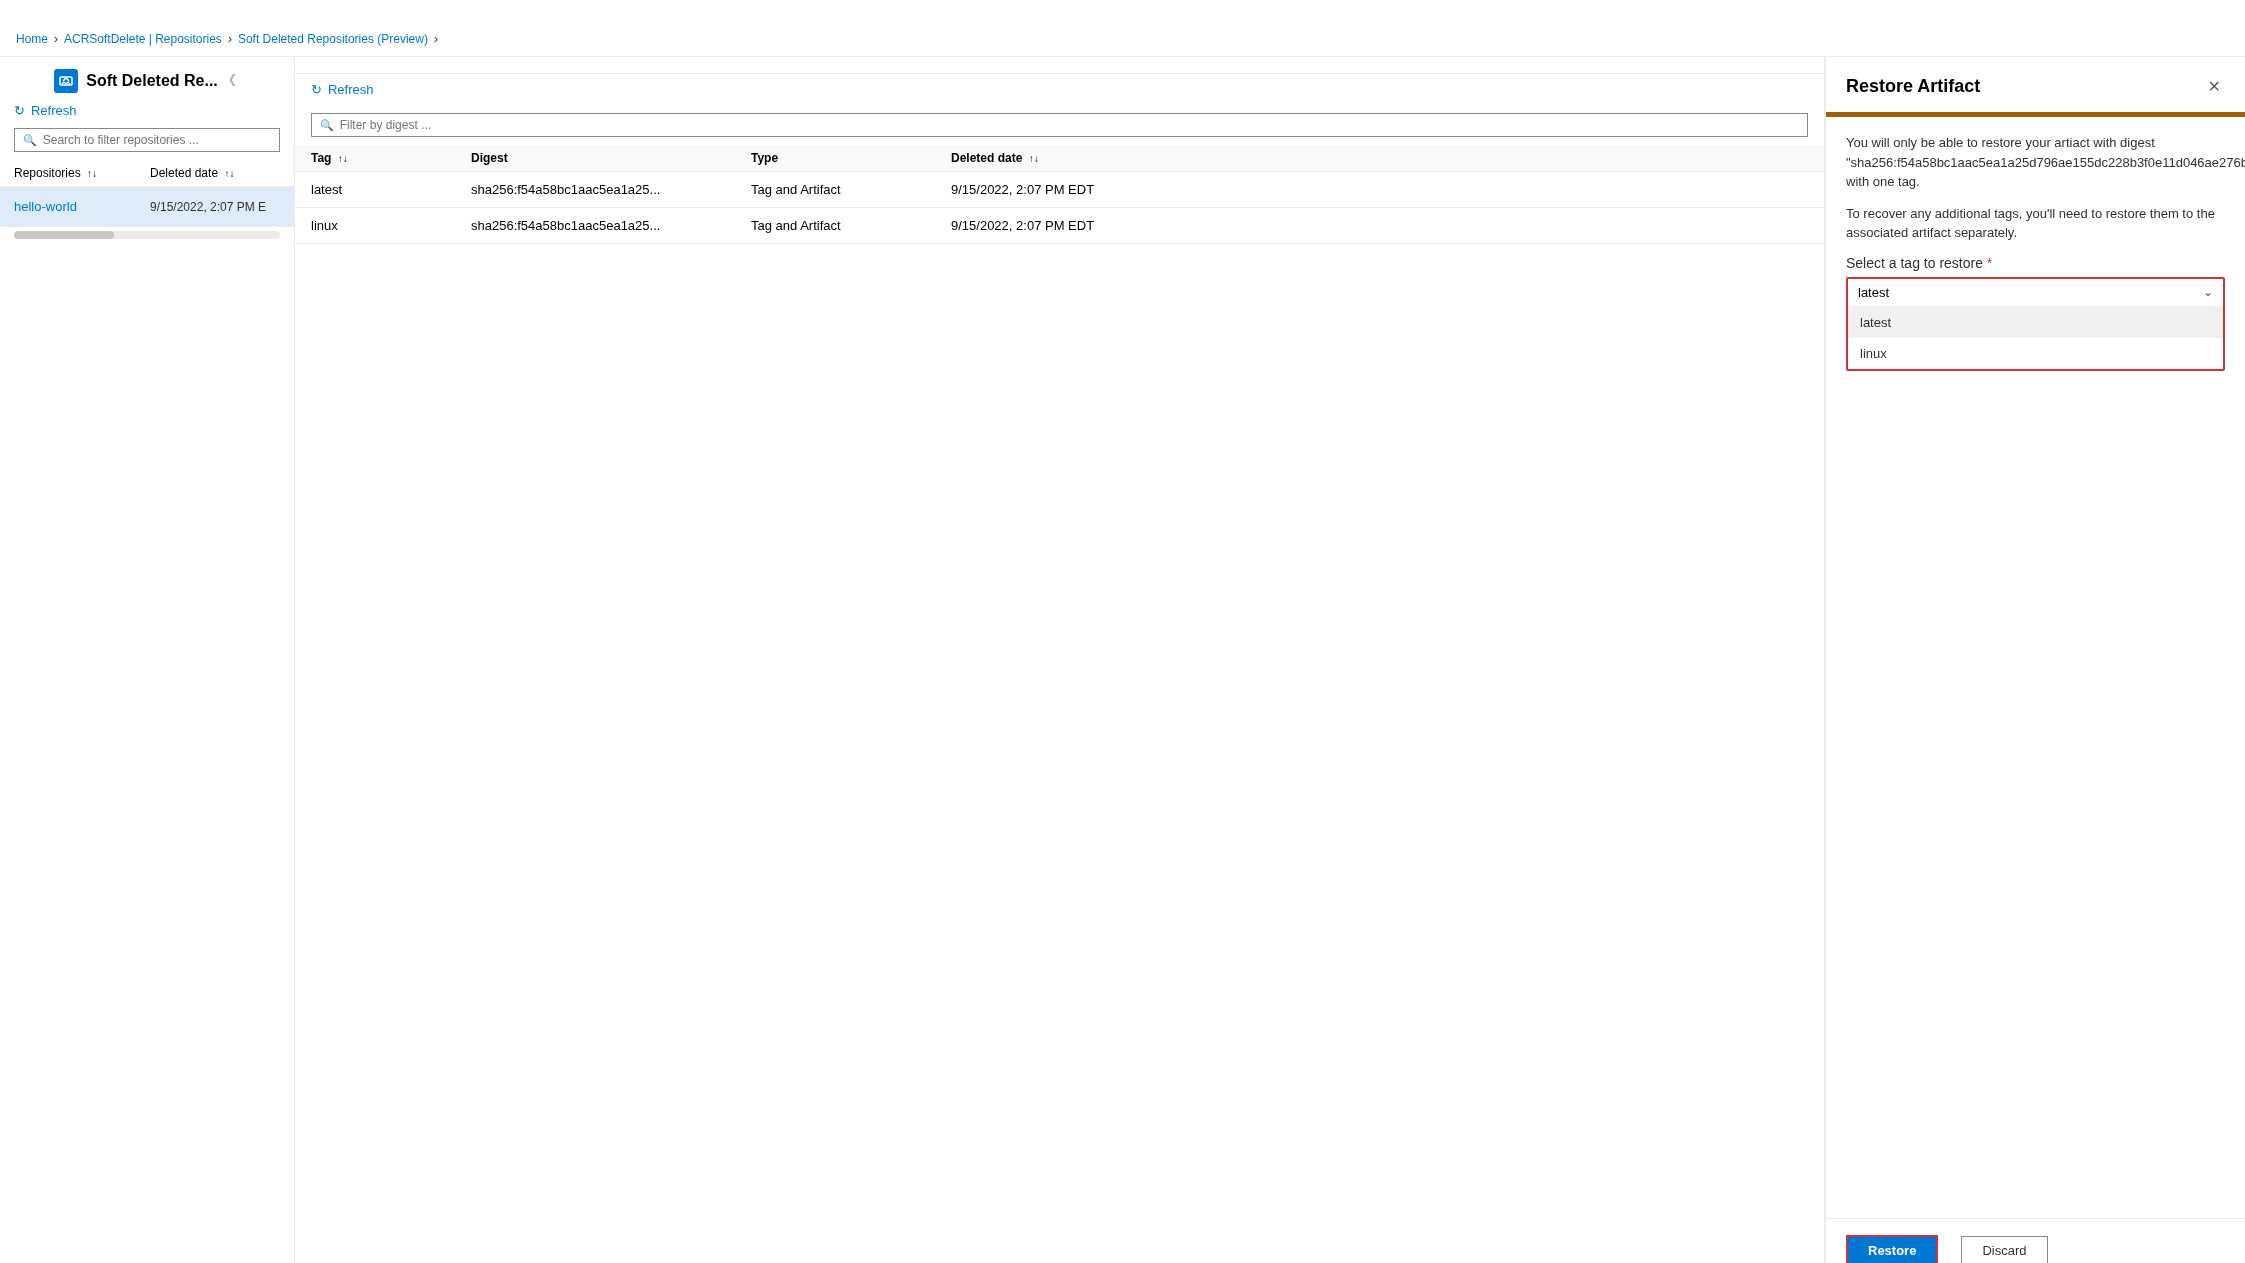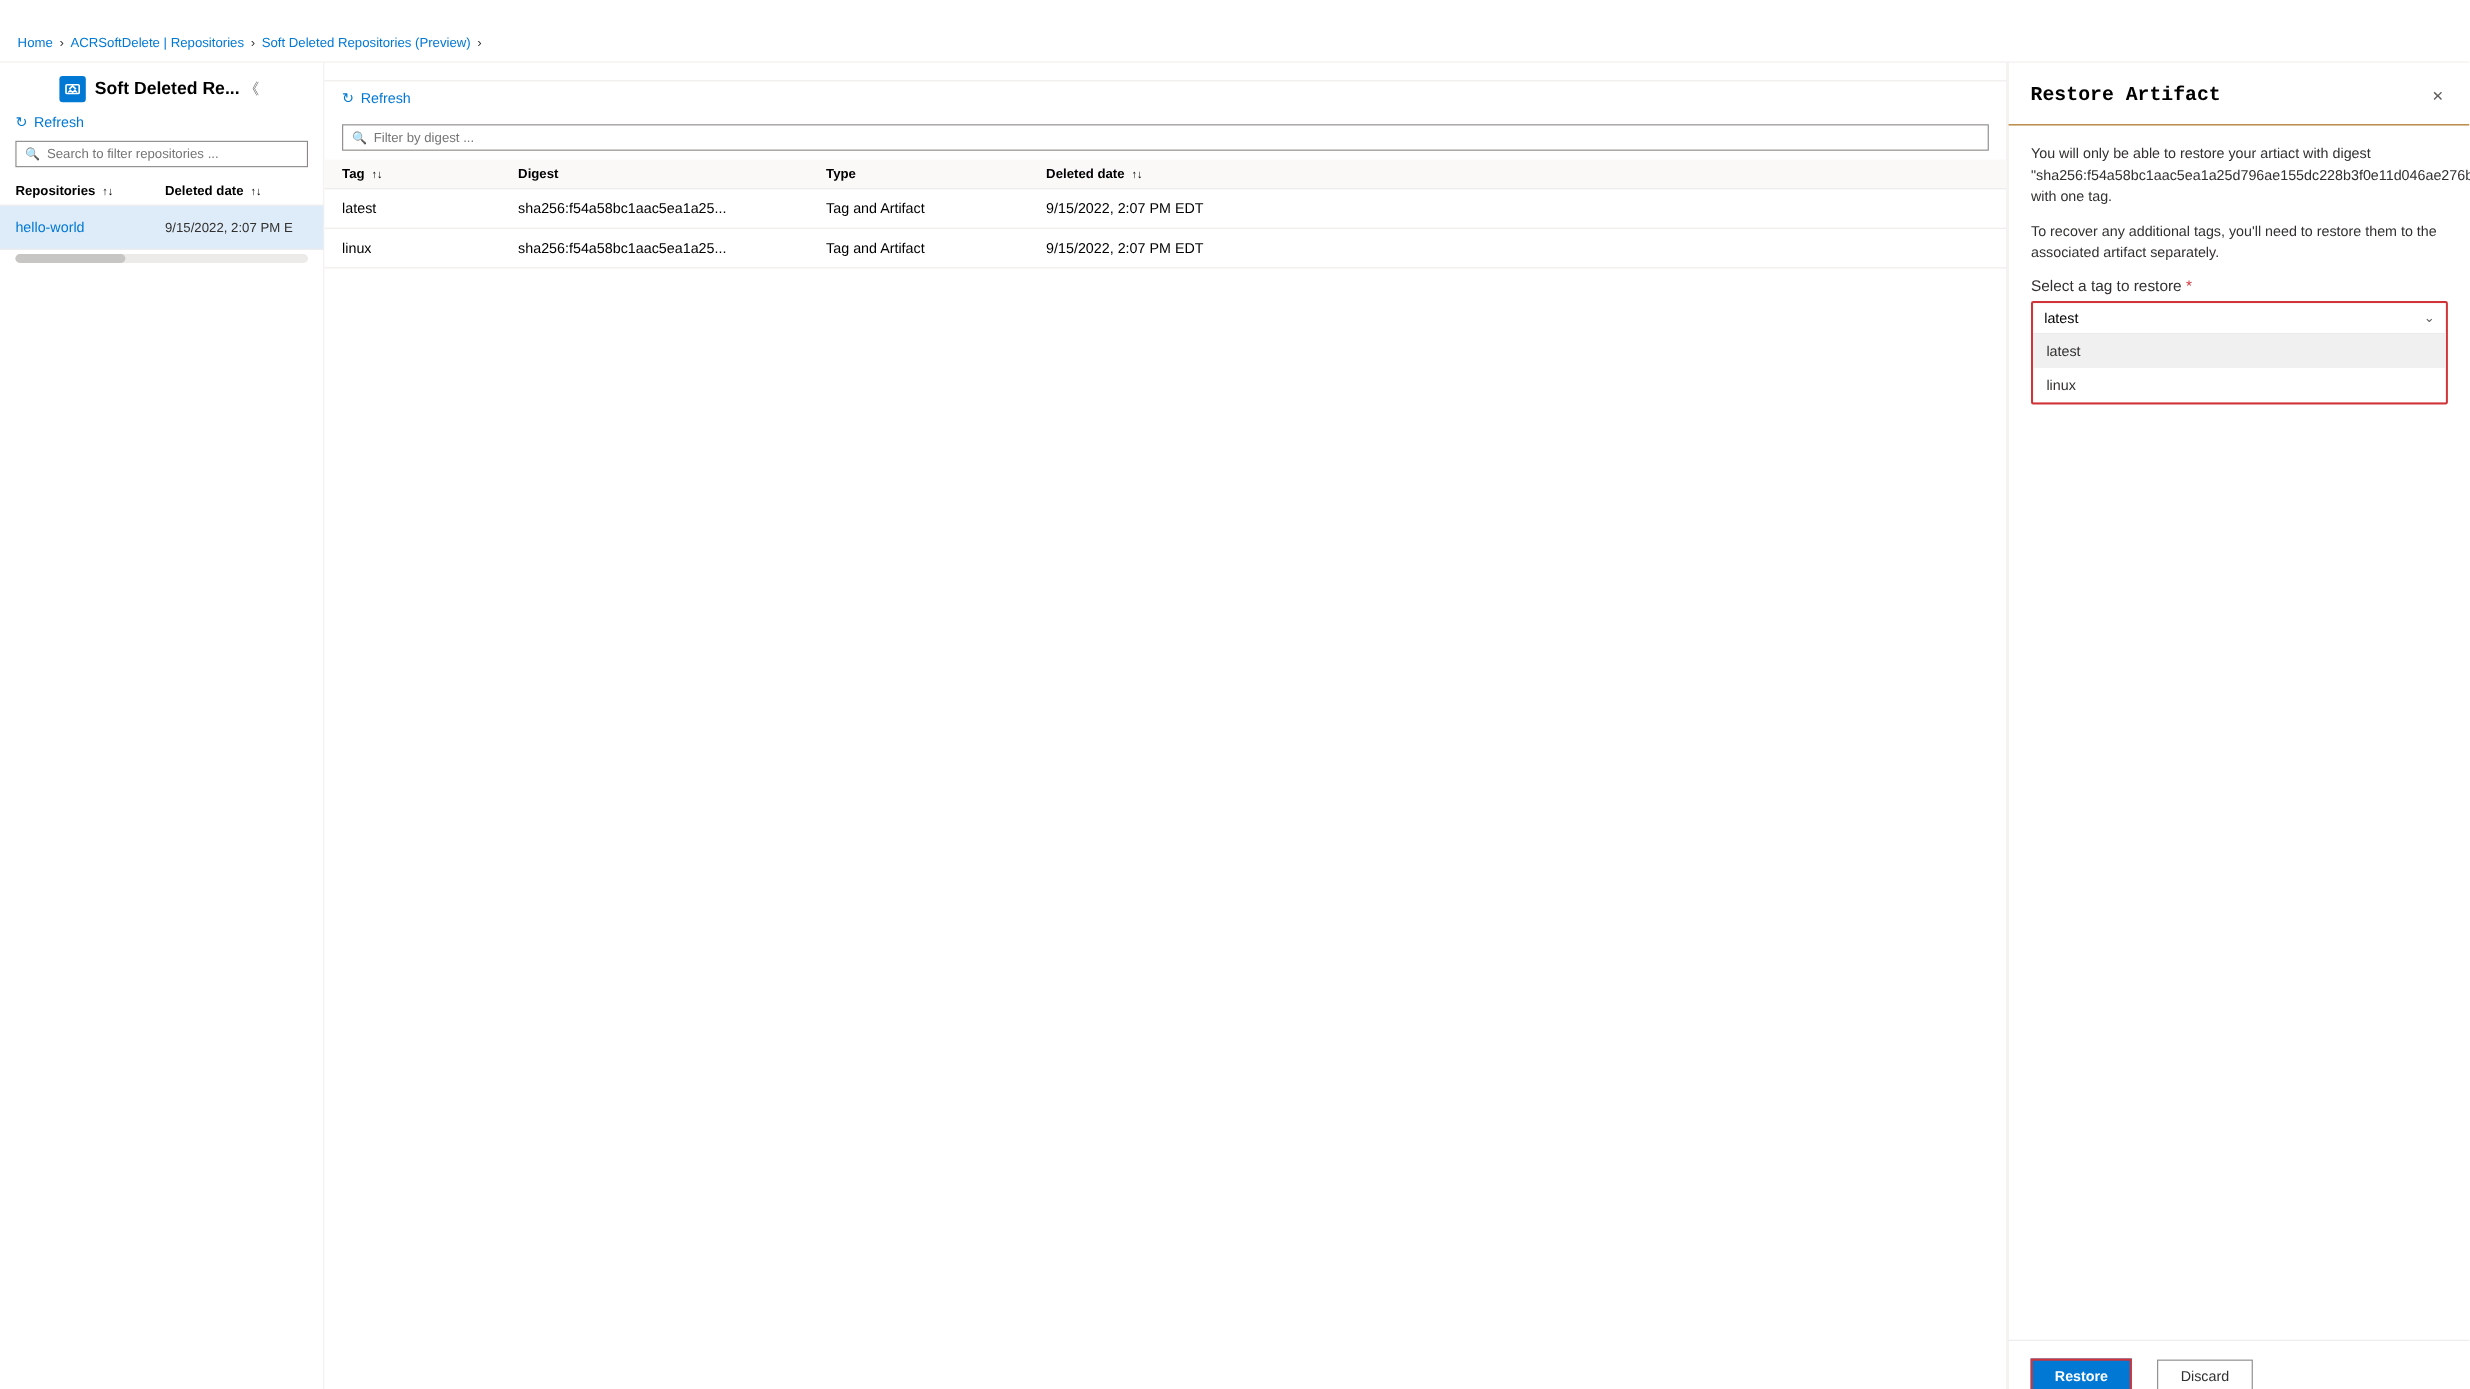--- a/index.html
+++ b/index.html
@@ -68,21 +68,21 @@
       background: #fff;
     }
     .search-box input {
       border: none; outline: none; font-size: 12px; width: 100%;
       color: #605e5c;
     }
 
     .table-header-row {
       display: flex; align-items: center;
       padding: 6px 14px; border-bottom: 1px solid #edebe9;
-      font-weight: 700; font-size: 12px;
+      font-weight: 400; font-size: 12px;
     }
 
     .col-repo { flex: 1; }
     .col-date { width: 130px; }
 
     .sort-icon { font-size: 10px; margin-left: 3px; }
 
     .table-row {
       display: flex; align-items: center;
       padding: 12px 14px; cursor: pointer;
@@ -162,22 +162,21 @@
     .right-panel {
       width: 420px; background: #fff;
       display: flex; flex-direction: column;
       padding: 0;
       border-left: 1px solid #edebe9;
     }
 
     .right-header {
       display: flex; align-items: center; justify-content: space-between;
       padding: 16px 20px 12px 20px;
-      border-bottom: 1px solid #a16207;
-      font-family: Liberation Mono, monospace;
+      border-bottom: 5px solid #a16207;
     }
 
     .right-title {
       font-size: 18px; font-weight: 600; color: #000;
     }
 
     .close-btn {
       color: #605e5c; cursor: pointer; font-size: 16px; padding: 4px;
     }
 

